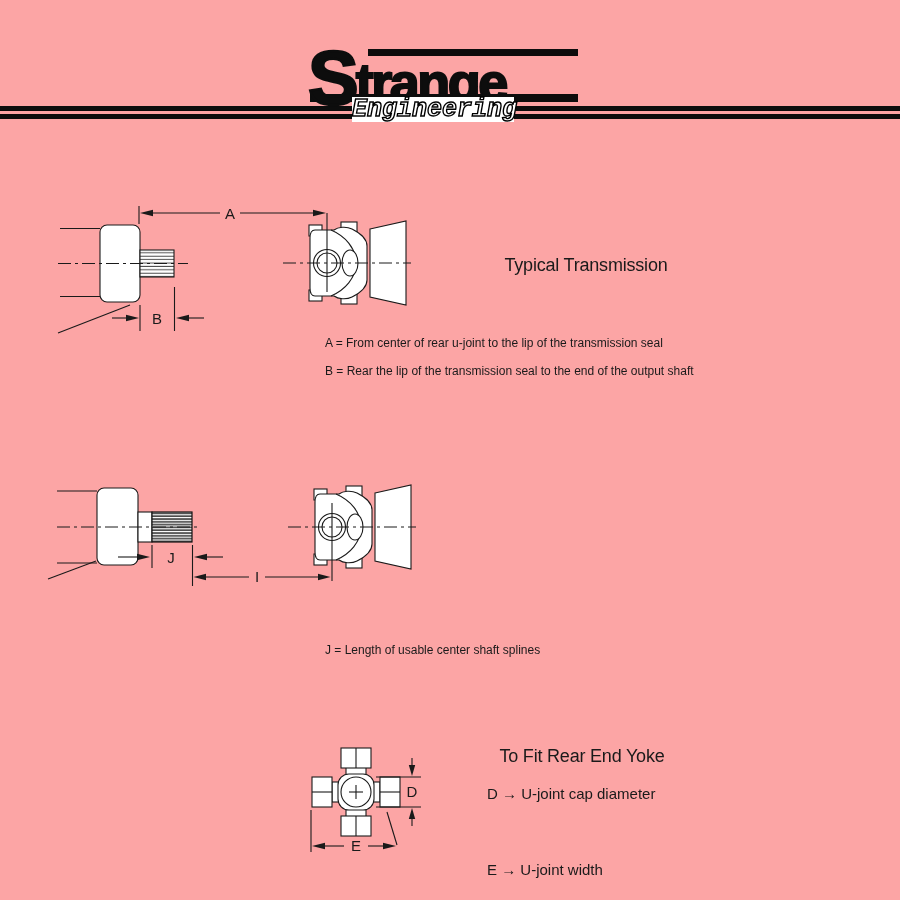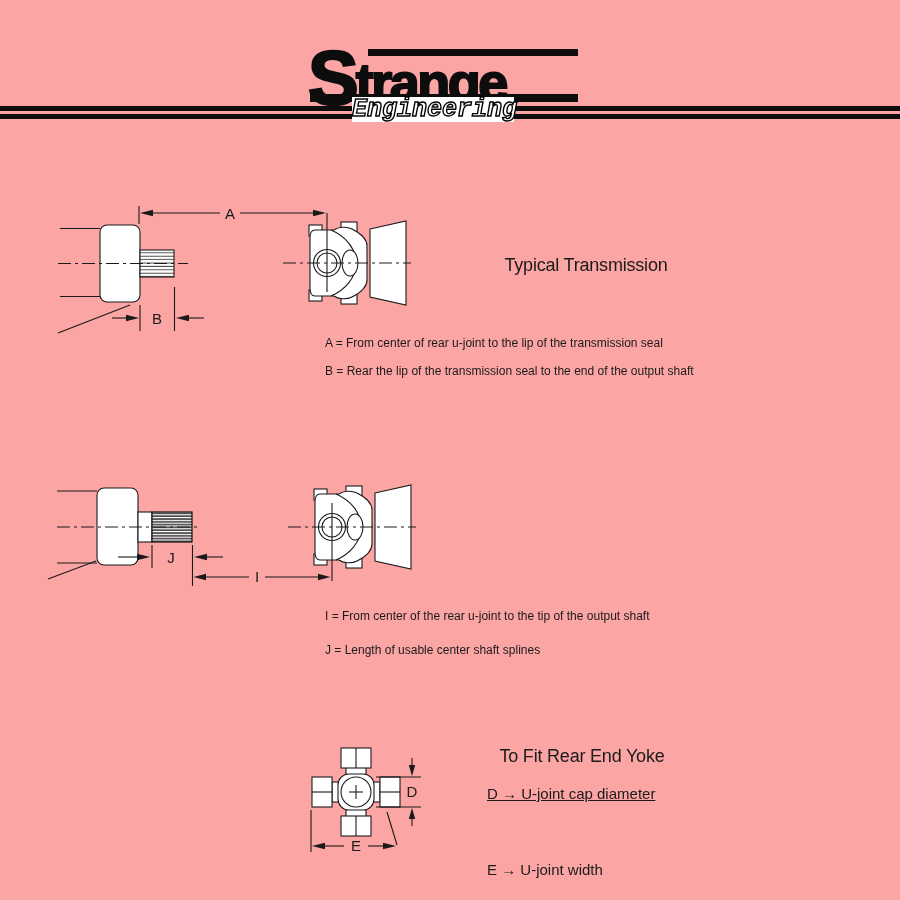--- a/index.html
+++ b/index.html
@@ -164,20 +164,19 @@
         <polygon class="ar" points="396,846 383,842.8 383,849.2"></polygon>
         <text class="dimtxt" x="356" y="851" text-anchor="middle">E</text>
       </g>
     </g>
   </svg>
 
   <div class="heading" style="left:436px;top:255px;width:300px;">Typical Transmission</div>
   <div class="spec" style="left:325px;top:336px;">A = From center of rear u-joint to the lip of the transmission seal</div>
   <div class="spec" style="left:325px;top:364px;">B = Rear the lip of the transmission seal to the end of the output shaft</div>
 
-  <div class="spec" style="left:325px;top:609px;">I = From center of the rear u-joint to the tip of the output shaft</div>
   <div class="spec" style="left:325px;top:643px;">J = Length of usable center shaft splines</div>
 
   <div class="heading" style="left:432px;top:746px;width:300px;">To Fit Rear End Yoke</div>
-  <div class="spec-lg" style="left:487px;top:785px;text-decoration:underline;">D → U-joint cap diameter</div>
+  <div class="spec-lg" style="left:487px;top:785px;">D → U-joint cap diameter</div>
   <div class="spec-lg" style="left:487px;top:829px;margin-top:32px;">E → U-joint width</div>
 
 </div>
 
 </body></html>

